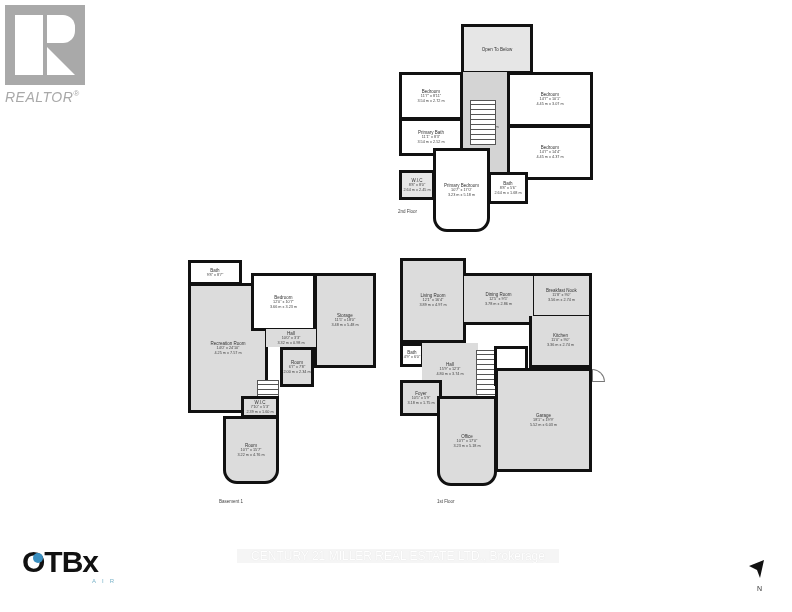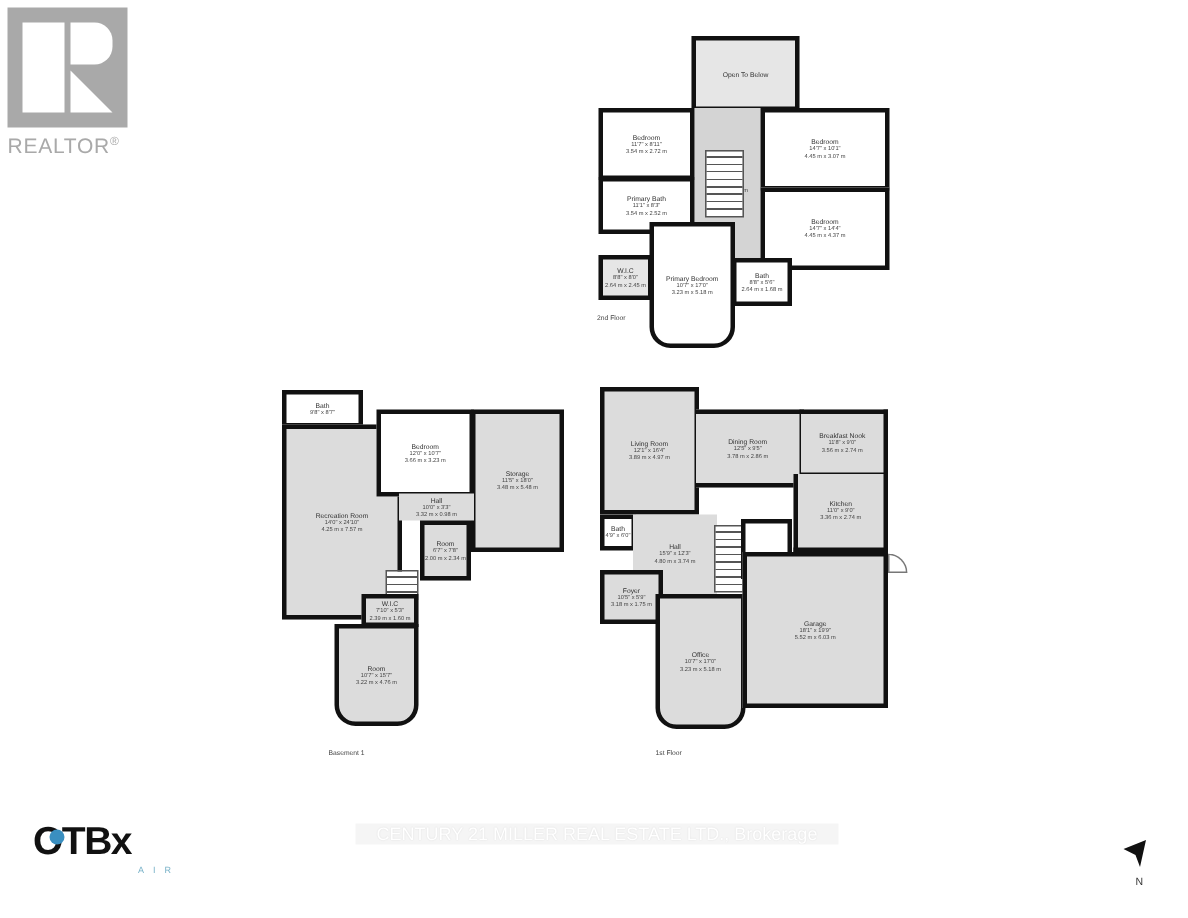--- a/index.html
+++ b/index.html
@@ -5,23 +5,23 @@
   html,body{margin:0;padding:0;background:#ffffff;}
   body{width:792px;height:612px;position:relative;overflow:hidden;font-family:"Liberation Sans",sans-serif;}
   .abs{position:absolute;}
   .room{position:absolute;box-sizing:border-box;border:3px solid #111;background:#dcdcdc;display:flex;flex-direction:column;align-items:center;justify-content:center;text-align:center;}
   .room.white{background:#ffffff;}
   .room.light{background:#e6e6e6;}
   .rname{font-size:4.5px;color:#333;line-height:5px;}
   .rdim{font-size:3.8px;color:#444;line-height:4.6px;}
   .floor-label{position:absolute;font-size:4.5px;color:#444;}
   .realtor-box{position:absolute;left:5px;top:5px;width:80px;height:80px;background:#a9a9a9;}
-  .realtor-text{position:absolute;left:5px;top:89px;font-size:14px;color:#a9a9a9;letter-spacing:0.5px;}
+  .realtor-text{position:absolute;left:5px;top:89px;font-size:14px;color:#a9a9a9;letter-spacing:0.5px;font-style:italic;}
   .wm{position:absolute;left:237px;top:549px;width:322px;height:14px;background:#f5f5f5;color:#ffffff;font-size:12px;line-height:14px;text-align:center;white-space:nowrap;overflow:hidden;text-shadow:0 0 1px #d8d8d8;}
-  .brand{position:absolute;left:22px;top:545px;font-size:26px;font-weight:bold;color:#111;letter-spacing:-1px;}
+  .brand{position:absolute;left:22px;top:545px;font-size:30px;font-weight:bold;color:#111;letter-spacing:-1px;}
   .brand-sub{position:absolute;left:92px;top:578px;font-size:6px;color:#7ab3c9;letter-spacing:6px;}
   .stairs{position:absolute;background:repeating-linear-gradient(0deg,#fff 0 4px,#555 4px 5px);border:1px solid #555;box-sizing:border-box;}
   .door{position:absolute;border:1px solid #777;border-radius:0 100% 0 0;box-sizing:border-box;background:transparent;}
 </style>
 </head>
 <body>
 
 <div class="realtor-box">
   <div class="abs" style="left:10px;top:10px;width:28px;height:60px;background:#fff;"></div>
   <div class="abs" style="left:42px;top:10px;width:28px;height:28px;background:#fff;border-radius:0 12px 12px 0;"></div>

